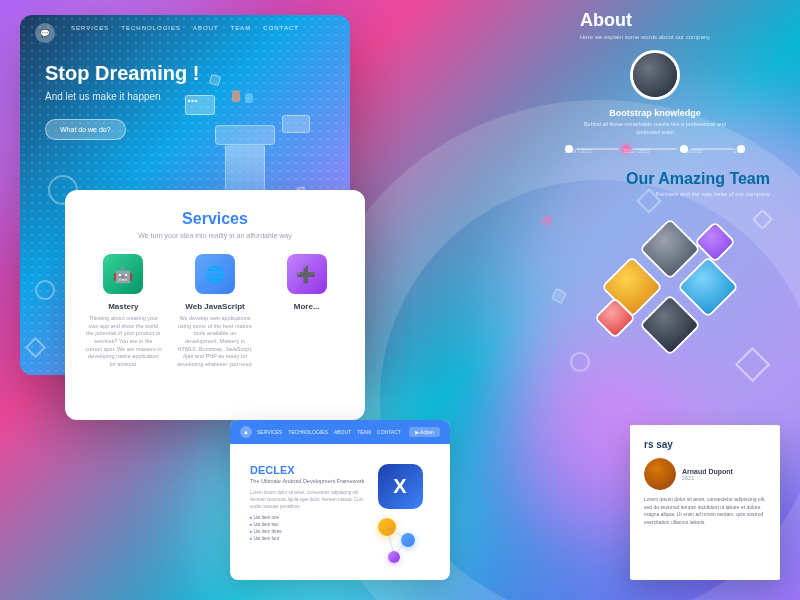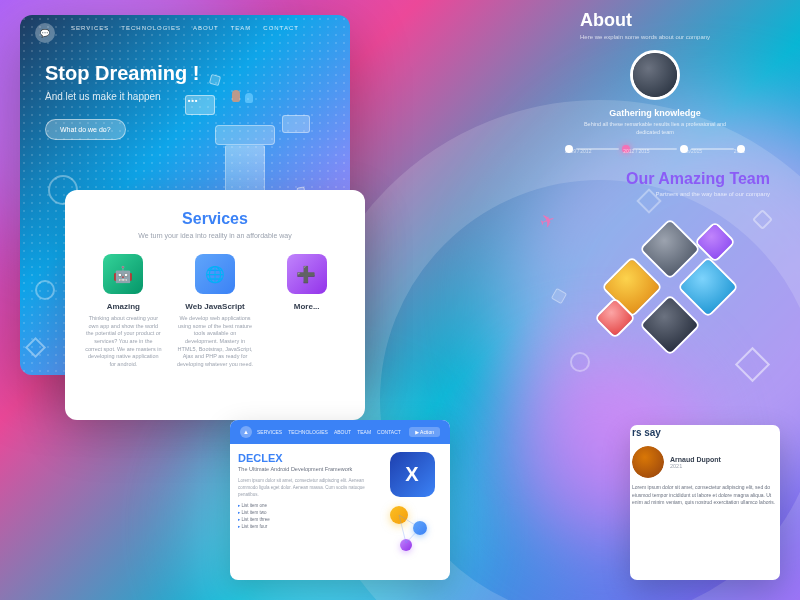--- a/index.html
+++ b/index.html
@@ -311,21 +311,21 @@
     .team-card {
       position: absolute;
       top: 170px;
       right: 30px;
       width: 200px;
     }
 
     .team-title {
       font-size: 16px;
       font-weight: 800;
-      color: #8b5cf6;
+      color: #0369a1;
       text-align: right;
       margin-bottom: 3px;
     }
 
     .team-subtitle {
       font-size: 6px;
       color: rgba(255,255,255,0.7);
       text-align: right;
       margin-bottom: 10px;
     }
@@ -398,21 +398,21 @@
 
     .declex-nav-links {
       display: flex;
       gap: 6px;
       font-size: 5px;
       color: rgba(255,255,255,0.85);
     }
 
     .declex-body {
       display: flex;
-      padding: 8px;
+      padding: 20px;
       gap: 0;
     }
 
     .declex-left {
       flex: 1;
     }
 
     .declex-title {
       font-size: 11px;
       font-weight: 800;
@@ -470,23 +470,23 @@
     }
 
     
     .testimonial-card {
       position: absolute;
       bottom: 20px;
       right: 20px;
       width: 150px;
       height: 155px;
       background: white;
-      border-radius: 7px;
+      border-radius: 2px;
       box-shadow: 0 10px 30px rgba(0,0,0,0.2);
-      padding: 2px;
+      padding: 14px;
     }
 
     .testimonial-header {
       font-size: 10px;
       font-weight: 700;
       color: #1e3a5f;
       margin-bottom: 8px;
     }
 
     .testimonial-avatar-area {
@@ -613,21 +613,21 @@
 <div class="dots-overlay"></div>
 
 <div class="about-card">
   <div class="about-title">About</div>
   <div class="about-subtitle">Here we explain some words about our company</div>
   <div style="display:flex;justify-content:center;">
     <div class="about-avatar">
       <div class="about-img-placeholder"></div>
     </div>
   </div>
-  <div class="about-section-label">Gathering knowledge</div>
+  <div class="about-section-label">Bootstrap knowledge</div>
   <div class="about-section-desc">Behind all these remarkable results lies a professional and dedicated team</div>
 </div>
 
 <div class="timeline-bar">
   <div class="timeline-dot"></div>
   <div class="timeline-line"></div>
   <div class="timeline-dot active"></div>
   <div class="timeline-line"></div>
   <div class="timeline-dot"></div>
   <div class="timeline-line"></div>
@@ -673,21 +673,21 @@
 </div>
 
 <div class="services-card">
   <div class="services-title">Services</div>
   <div class="services-subtitle">We turn your idea into reality in an affordable way</div>
   <div class="services-grid">
     <div class="service-item">
       <div class="service-icon service-icon-android">
         <span style="font-size:16px;">🤖</span>
       </div>
-      <div class="service-name">Amazing</div>
+      <div class="service-name">Mastery</div>
       <div class="service-desc">Thinking about creating your own app and show the world the potential of your product or services? You are in the correct spot. We are masters in developing native application for android.</div>
     </div>
     <div class="service-item">
       <div class="service-icon service-icon-web">
         <span style="font-size:16px;">🌐</span>
       </div>
       <div class="service-name">Web JavaScript</div>
       <div class="service-desc">We develop web applications using some of the best mature tools available on development. Mastery in HTML5, Bootstrap, JavaScript, Ajax and PHP as ready for developing whatever you need.</div>
     </div>
     <div class="service-item">

